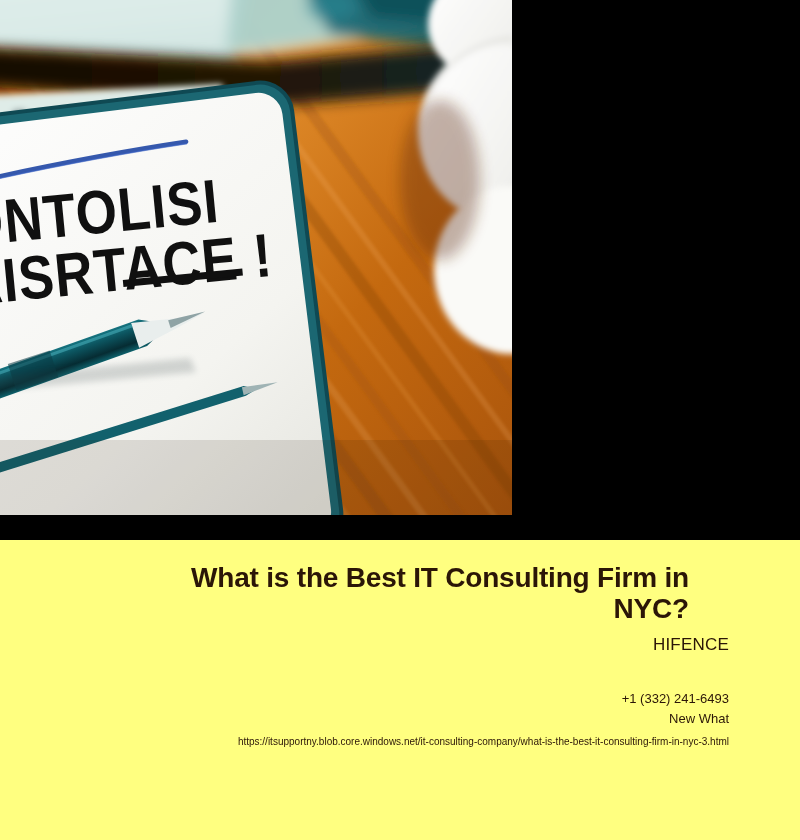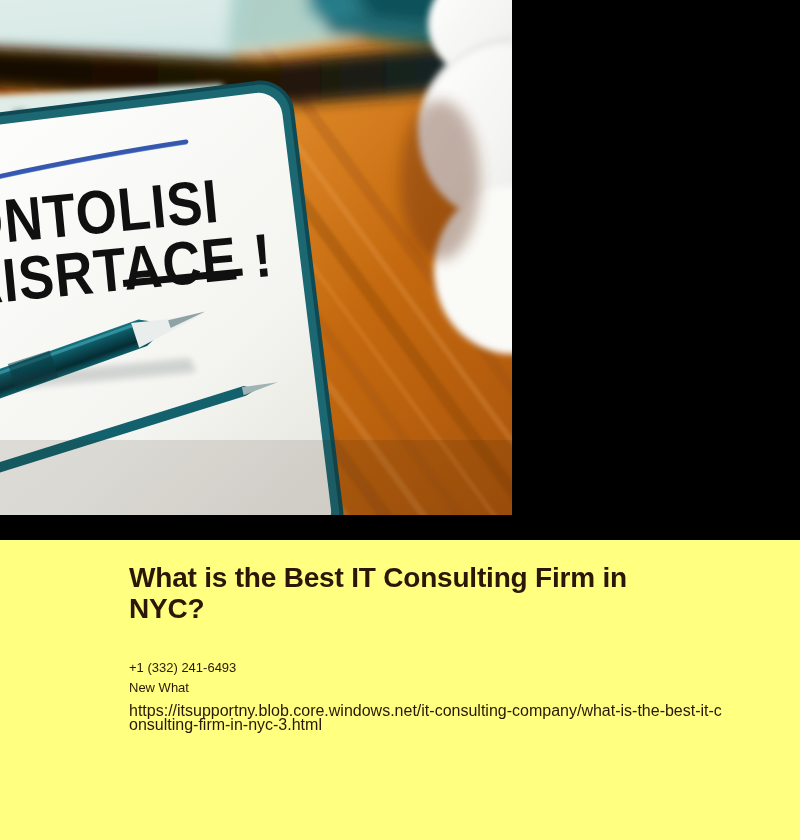--- a/index.html
+++ b/index.html
@@ -34,20 +34,21 @@
   .photo-svg { display: block; width: 512px; height: 515px; }
 
   
   .info-panel {
     position: absolute;
     left: 0;
     top: 540px;
     width: 800px;
     height: 300px;
     background: #ffff80;
+    text-align: right;
   }
 
   .info-inner {
     position: absolute;
     left: 129px;
     top: 22px;
     width: 600px;
   }
 
   .headline {
@@ -73,21 +74,21 @@
   }
 
   .contact-line {
     font-size: 13px;
     line-height: 20px;
     color: #2b1607;
   }
 
   .source-url {
     margin-top: 6px;
-    font-size: 16px;
+    font-size: 10px;
     line-height: 14px;
     color: #2b1607;
     word-break: break-all;
   }
 </style>
 </head>
 <body>
 
 <div class="page">
 
@@ -247,20 +248,21 @@
         <rect x="0" y="440" width="512" height="75" fill="#2b1a08"></rect>
       </g>
     </svg>
   </div>
 
   <div class="info-panel">
     <div class="info-inner">
 
       <h1 class="headline">What is the Best IT Consulting Firm in NYC?</h1>
 
+      <div class="brand">HIFENCE</div>
 
       <div class="contact-block">
         <div class="contact-line">+1 (332) 241-6493</div>
         <div class="contact-line">New What</div>
       </div>
 
       <div class="source-url">https://itsupportny.blob.core.windows.net/it-consulting-company/what-is-the-best-it-consulting-firm-in-nyc-3.html</div>
 
     </div>
   </div>

